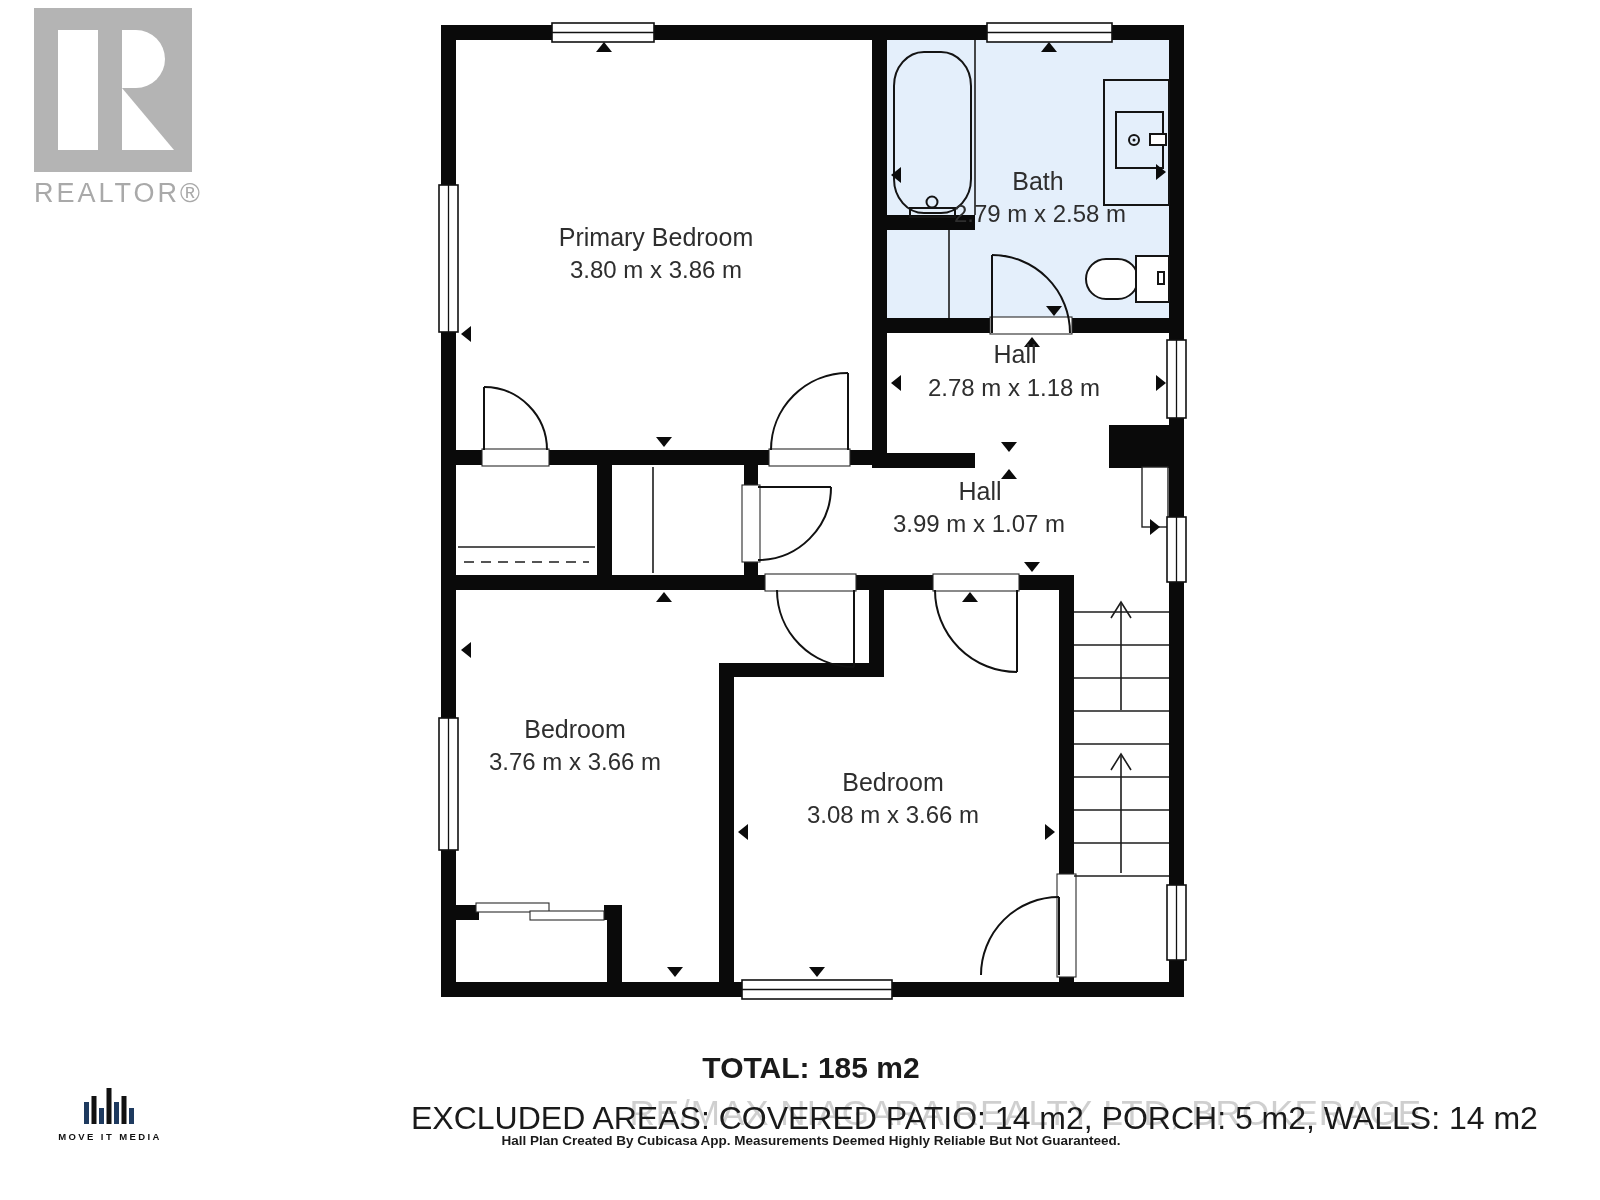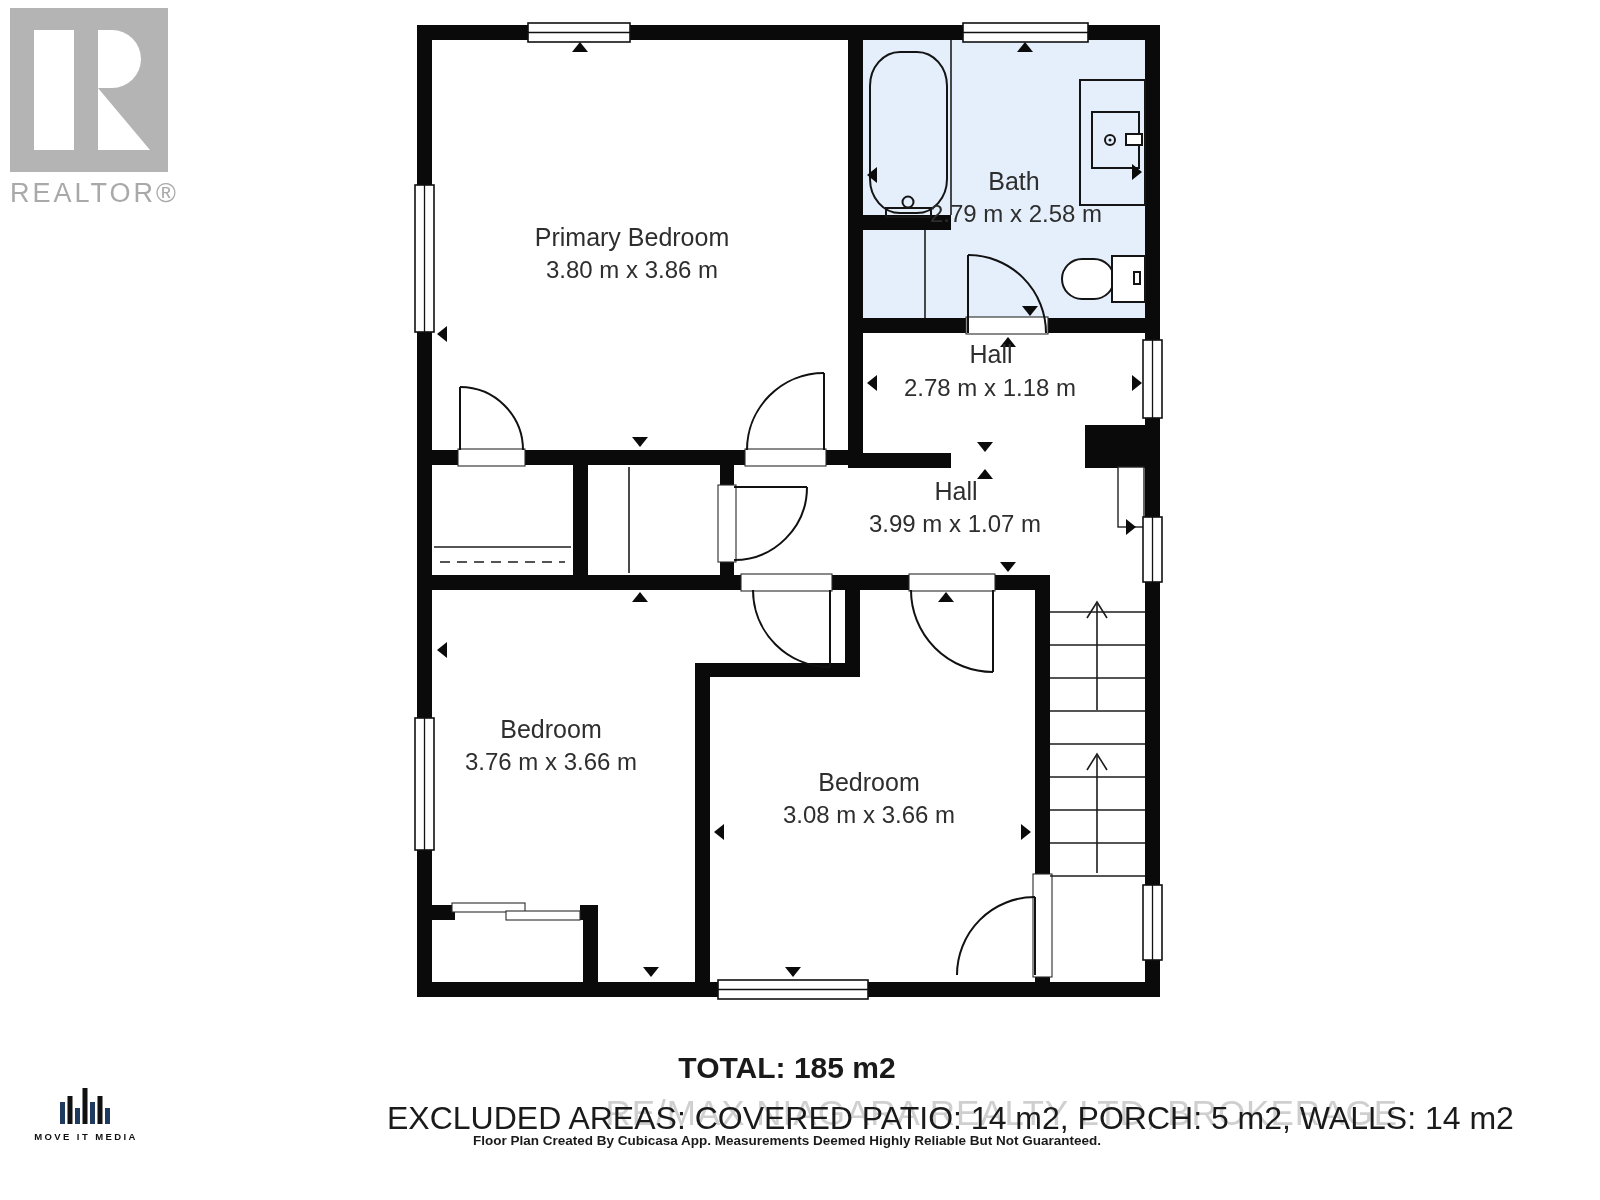--- a/index.html
+++ b/index.html
@@ -7,21 +7,21 @@
     --bath_fill:#e4effb;
     --label:#2e2e2e;
     --logo_gray:#b4b4b4;
     --logo_text_gray:#a9a9a9;
     --bar_navy:#1e3a5f;
     --watermark:#c4c4c4;
   }
   html,body{margin:0;padding:0;}
   body{width:1600px;height:1200px;background:#ffffff;position:relative;overflow:hidden;
        font-family:"Liberation Sans", sans-serif;}
-  .stage{position:absolute;inset:0;}
+  .stage{position:absolute;inset:0;margin-left:24px;}
   svg{position:absolute;left:0;top:0;}
   .wall{fill:var(--wall);}
   .thin{stroke:#1c1c1c;stroke-width:1.6;fill:none;}
   .fix{stroke:#141414;stroke-width:2;fill:none;}
   .fixw{stroke:#141414;stroke-width:2;fill:#ffffff;}
   .win{fill:#ffffff;stroke:#111111;stroke-width:1.6;}
   .winline{stroke:#111111;stroke-width:1.3;}
   .frame{fill:#ffffff;stroke:#2a2a2a;stroke-width:1.1;}
   .door{stroke:#111111;stroke-width:2;fill:none;}
   .tri{fill:#0b0b0b;}
@@ -261,14 +261,14 @@
     <rect x="90" y="1102" width="5" height="22" fill="var(--bar_navy)"></rect>
     <rect x="97.5" y="1096" width="5" height="28" fill="#111111"></rect>
     <rect x="105" y="1108" width="5" height="16" fill="var(--bar_navy)"></rect>
     <text class="mim-word" x="86" y="1140">MOVE IT MEDIA</text>
   </g>
 </svg>
 
   <div class="watermark">RE/MAX NIAGARA REALTY LTD, BROKERAGE</div>
   <div class="summary sum-total">TOTAL: 185 m2</div>
   <div class="summary sum-excluded">EXCLUDED AREAS: COVERED PATIO: 14 m2, PORCH: 5 m2, WALLS: 14 m2</div>
-  <div class="summary sum-disclaimer">Floor Plan Created By Cubicasa App. Measurements Deemed Highly Reliable But Not Guaranteed.</div>
+  <div class="summary sum-disclaimer">Hall Plan Created By Cubicasa App. Measurements Deemed Highly Reliable But Not Guaranteed.</div>
 </div>
 
 </body></html>

